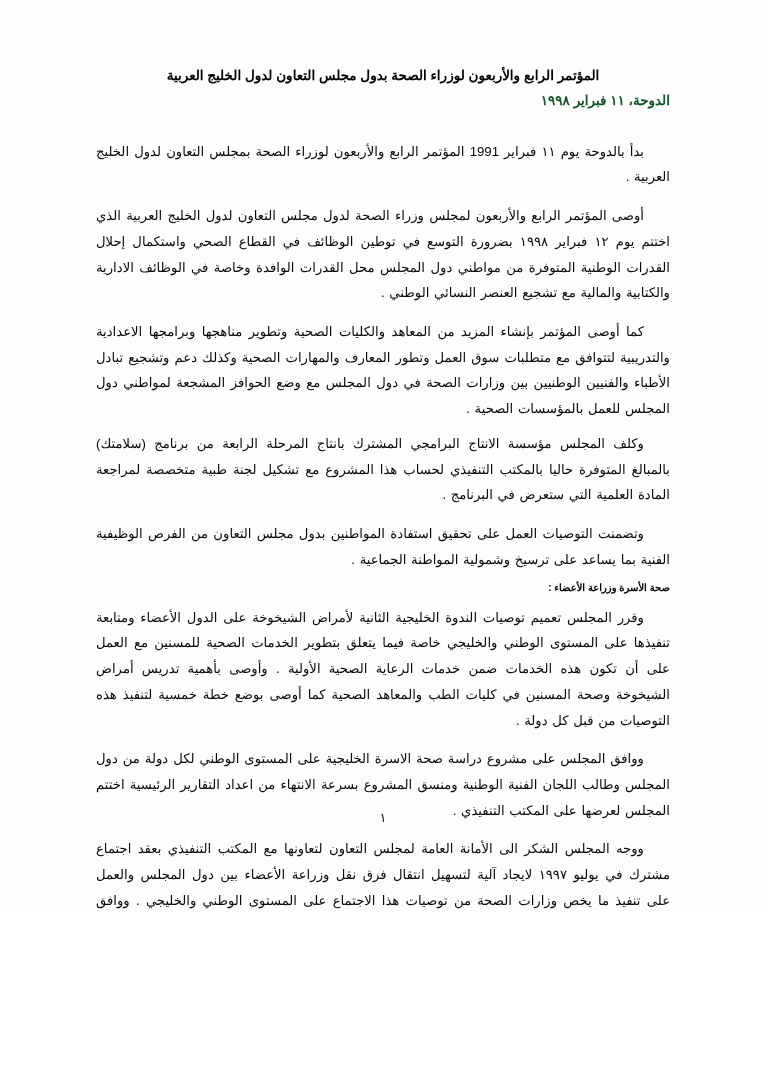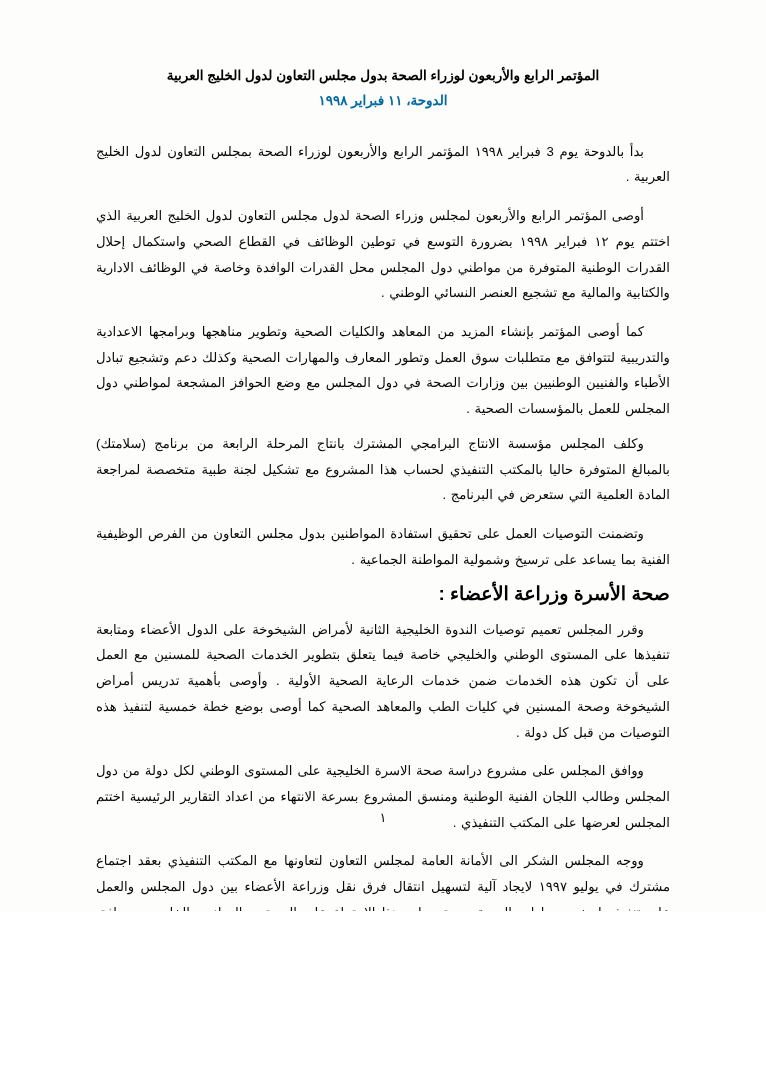--- a/index.html
+++ b/index.html
@@ -28,44 +28,43 @@
   .doc-title {
     text-align: center;
     font-size: 13.5px;
     font-weight: bold;
     line-height: 1.75;
     letter-spacing: 0px;
     margin: 0 0 2px 0;
     color: #000;
   }
   .doc-subtitle {
-    text-align: center;
     font-size: 13.5px;
     font-weight: bold;
     line-height: 1.7;
     margin: 0 0 26px 0;
-    color: #0369a1;
+    color: #14532d;
   }
   p.para {
     font-size: 13.2px;
     line-height: 1.95;
     margin: 0 0 13px 0;
     text-align: justify;
     text-justify: inter-word;
     word-spacing: 1px;
     color: #080808;
   }
   p.para.indent {
     text-indent: 26px;
   }
   p.para.tight {
     margin-bottom: 9px;
   }
   h2.section-head {
-    font-size: 19px;
+    font-size: 10px;
     font-weight: bold;
     margin: 2px 0 12px 0;
     text-align: right;
     color: #000;
   }
   .page-number {
     position: absolute;
     bottom: 86px;
     left: 0;
     right: 0;
@@ -76,21 +75,21 @@
 </style>
 </head>
 <body>
 
 <div class="page">
   <div class="content">
 
     <div class="doc-title">المؤتمر الرابع والأربعون لوزراء الصحة بدول مجلس التعاون لدول الخليج العربية</div>
     <div class="doc-subtitle">الدوحة، ١١ فبراير ١٩٩٨</div>
 
-    <p class="para indent">بدأ بالدوحة يوم 3 فبراير ١٩٩٨ المؤتمر الرابع والأربعون لوزراء الصحة بمجلس التعاون لدول الخليج العربية .</p>
+    <p class="para indent">بدأ بالدوحة يوم ١١ فبراير 1991 المؤتمر الرابع والأربعون لوزراء الصحة بمجلس التعاون لدول الخليج العربية .</p>
     <p class="para indent">أوصى المؤتمر الرابع والأربعون لمجلس وزراء الصحة لدول مجلس التعاون لدول الخليج العربية الذي اختتم يوم ١٢ فبراير ١٩٩٨ بضرورة التوسع في توطين الوظائف في القطاع الصحي واستكمال إحلال القدرات الوطنية المتوفرة من مواطني دول المجلس محل القدرات الوافدة وخاصة في الوظائف الادارية والكتابية والمالية مع تشجيع العنصر النسائي الوطني .</p>
     <p class="para indent tight">كما أوصى المؤتمر بإنشاء المزيد من المعاهد والكليات الصحية وتطوير مناهجها وبرامجها الاعدادية والتدريبية لتتوافق مع متطلبات سوق العمل وتطور المعارف والمهارات الصحية وكذلك دعم وتشجيع تبادل الأطباء والفنيين الوطنيين بين وزارات الصحة في دول المجلس مع وضع الحوافز المشجعة لمواطني دول المجلس للعمل بالمؤسسات الصحية .</p>
     <p class="para indent">وكلف المجلس مؤسسة الانتاج البرامجي المشترك بانتاج المرحلة الرابعة من برنامج (سلامتك) بالمبالغ المتوفرة حاليا بالمكتب التنفيذي لحساب هذا المشروع مع تشكيل لجنة طبية متخصصة لمراجعة المادة العلمية التي ستعرض في البرنامج .</p>
     <p class="para indent tight">وتضمنت التوصيات العمل على تحقيق استفادة المواطنين بدول مجلس التعاون من الفرص الوظيفية الفنية بما يساعد على ترسيخ وشمولية المواطنة الجماعية .</p>
 
     <h2 class="section-head">صحة الأسرة وزراعة الأعضاء :</h2>
 
     <p class="para indent">وقرر المجلس تعميم توصيات الندوة الخليجية الثانية لأمراض الشيخوخة على الدول الأعضاء ومتابعة تنفيذها على المستوى الوطني والخليجي خاصة فيما يتعلق بتطوير الخدمات الصحية للمسنين مع العمل على أن تكون هذه الخدمات ضمن خدمات الرعاية الصحية الأولية . وأوصى بأهمية تدريس أمراض الشيخوخة وصحة المسنين في كليات الطب والمعاهد الصحية كما أوصى بوضع خطة خمسية لتنفيذ هذه التوصيات من قبل كل دولة .</p>
     <p class="para indent">ووافق المجلس على مشروع دراسة صحة الاسرة الخليجية على المستوى الوطني لكل دولة من دول المجلس وطالب اللجان الفنية الوطنية ومنسق المشروع بسرعة الانتهاء من اعداد التقارير الرئيسية اختتم المجلس لعرضها على المكتب التنفيذي .</p>
     <p class="para indent">ووجه المجلس الشكر الى الأمانة العامة لمجلس التعاون لتعاونها مع المكتب التنفيذي بعقد اجتماع مشترك في يوليو ١٩٩٧ لايجاد آلية لتسهيل انتقال فرق نقل وزراعة الأعضاء بين دول المجلس والعمل على تنفيذ ما يخص وزارات الصحة من توصيات هذا الاجتماع على المستوى الوطني والخليجي . ووافق على البطاقة الموحدة ونماذج الدخول والمغادرة التي أعدتها الأمانة العامة .</p>

